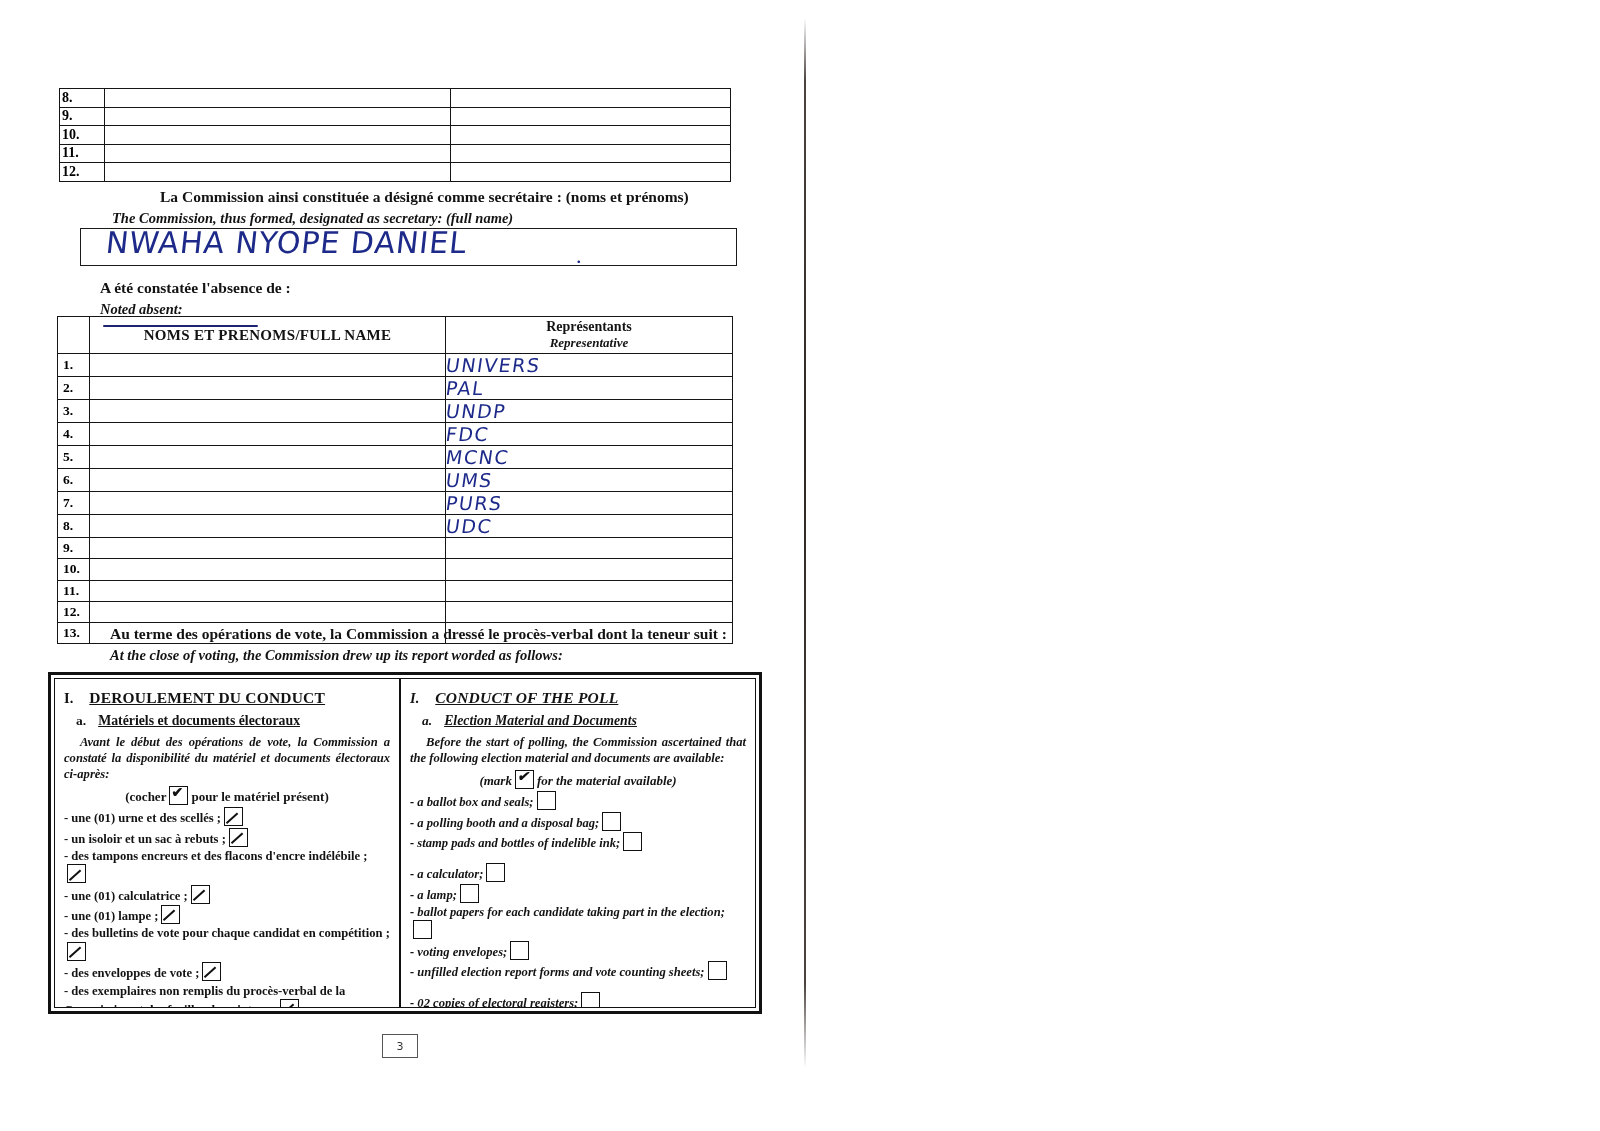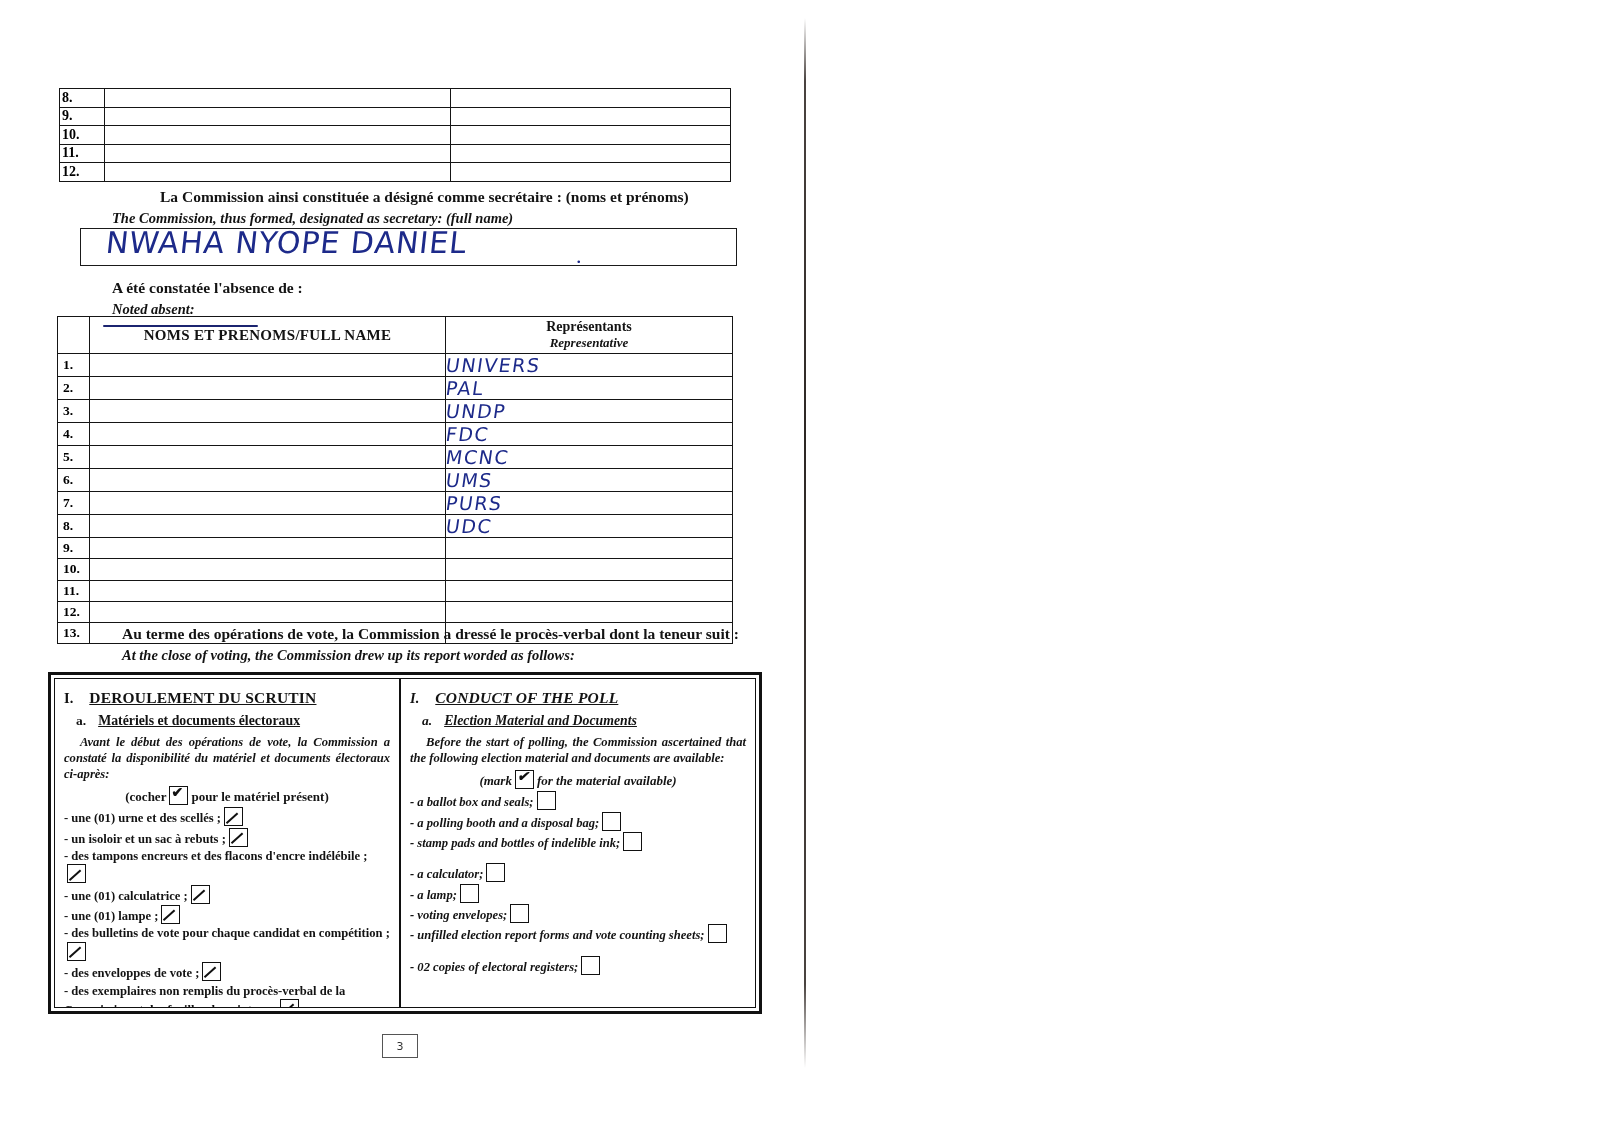--- a/index.html
+++ b/index.html
@@ -37,42 +37,42 @@
   .lbl-sec .l1{font-size:15.5px;margin-left:48px;}
   .lbl-sec .l2{font-size:14.5px;}
 
   .namebox{position:absolute;left:80px;top:228px;width:655px;height:36px;
            border:1.5px solid #1a1a1a;background:#fff;}
   .hw{font-family:"DejaVu Sans", sans-serif;color:#1d2a8a;letter-spacing:1px;}
   .namebox .hw{position:absolute;left:25px;top:-4px;font-size:30px;
                transform:skewX(-6deg);}
   .namebox .dot{position:absolute;left:495px;top:14px;font-size:22px;color:#1d2a8a;}
 
-  .lbl-abs{position:absolute;left:112px;top:277px;line-height:1.45;}
+  .lbl-abs{position:absolute;left:100px;top:277px;line-height:1.45;}
   .lbl-abs .l1{font-size:15.5px;}
   .lbl-abs .l2{font-size:14.5px;}
 
   
   .t2{position:absolute;left:57px;top:316px;width:676px;}
   .t2 td{height:20.3px;}
   .t2 .num{width:26px;text-align:left;padding-left:5px;font-weight:bold;font-size:13.5px;}
   .t2 .nm{width:355px;}
   .t2 .rp{width:auto;}
   .t2 .hdr{height:36px;text-align:center;vertical-align:middle;}
   .t2 .hdr-fr{font-size:15px;font-weight:bold;letter-spacing:.3px;}
   .t2 .rep-h1{font-size:14px;font-weight:bold;}
   .t2 .rep-h2{font-size:13px;font-style:italic;font-weight:bold;}
   .party{font-family:"DejaVu Sans", sans-serif;color:#1d2a8a;font-size:19px;
          letter-spacing:1.5px;transform:skewX(-8deg);display:inline-block;
          position:relative;}
 
   
   .redact{position:absolute;height:2.3px;background:#1b2470;border-radius:2px;}
 
-  .closing-note{position:absolute;left:122px;top:622px;line-height:1.5;}
+  .closing-note{position:absolute;left:110px;top:622px;line-height:1.5;}
   .closing-note .l1{font-size:15.5px;}
   .closing-note .l2{font-size:14.5px;}
 
   
   .bigbox{position:absolute;left:48px;top:672px;width:708px;height:336px;
           border:3.5px solid #111;background:#fff;}
   .bigbox .inner{position:absolute;inset:3px;border:1.6px solid #111;display:flex;}
   .col{position:relative;height:100%;overflow:hidden;}
   .col-l{width:344px;border-right:1.6px solid #111;}
   .col-r{flex:1;border-left:1.6px solid #111;}
@@ -264,21 +264,21 @@
       <div class="en l2">At the close of voting, the Commission drew up its report worded as follows:</div>
     </div>
 
     <div class="bigbox">
       <div class="inner">
 
         <div class="col col-l">
           <div class="colpad">
             <div class="sec-title">
               <span class="fr rn">I.</span>
-              <span class="fr tt">DEROULEMENT DU SCRUTIN</span>
+              <span class="fr tt">DEROULEMENT DU CONDUCT</span>
             </div>
             <div class="sub-title">
               <span class="fr rn">a.</span>
               <span class="fr tt">Matériels et documents électoraux</span>
             </div>
             <div class="fr para ind">Avant le début des opérations de vote, la Commission a constaté la disponibilité du matériel et documents électoraux ci-après:</div>
             <div class="fr cocher">
               <span>(cocher</span><span class="chk tickv"></span><span>pour le matériel présent)</span>
             </div>
             <ul class="items">
@@ -308,20 +308,21 @@
             <div class="en para ind">Before the start of polling, the Commission ascertained that the following election material and documents are available:</div>
             <div class="en cocher">
               <span>(mark</span><span class="chk tickv"></span><span>for the material available)</span>
             </div>
             <ul class="items">
               <li class="en"><span>- a ballot box and seals;</span><span class="chk"></span></li>
               <li class="en"><span>- a polling booth and a disposal bag;</span><span class="chk"></span></li>
               <li class="en"><span>- stamp pads and bottles of indelible ink;</span><span class="chk"></span></li>
               <li class="en" style="margin-top:12px;"><span>- a calculator;</span><span class="chk"></span></li>
               <li class="en"><span>- a lamp;</span><span class="chk"></span></li>
+              <li class="en"><span>- ballot papers for each candidate taking part in the election;</span><span class="chk"></span></li>
               <li class="en"><span>- voting envelopes;</span><span class="chk"></span></li>
               <li class="en"><span>- unfilled election report forms and vote counting sheets;</span><span class="chk"></span></li>
               <li class="en" style="margin-top:12px;"><span>- 02 copies of electoral registers;</span><span class="chk"></span></li>
 
             </ul>
           </div>
         </div>
 
       </div>
     </div>

